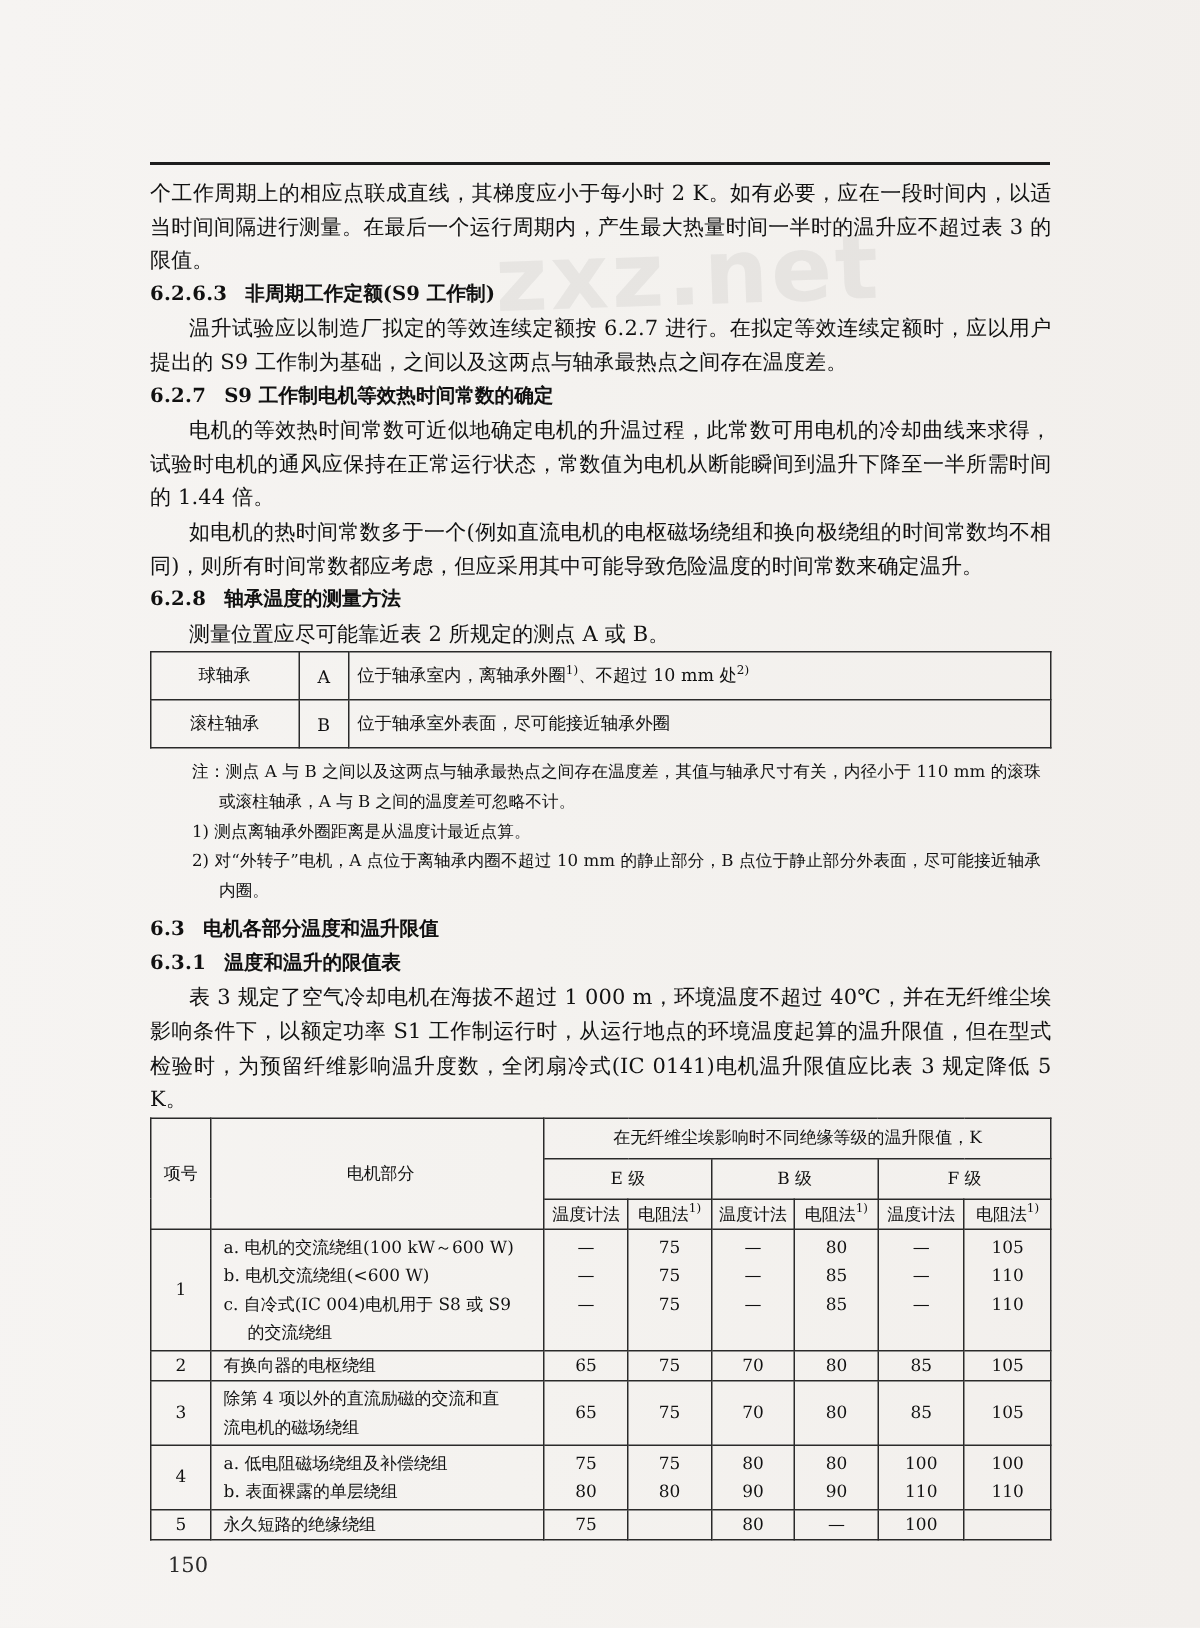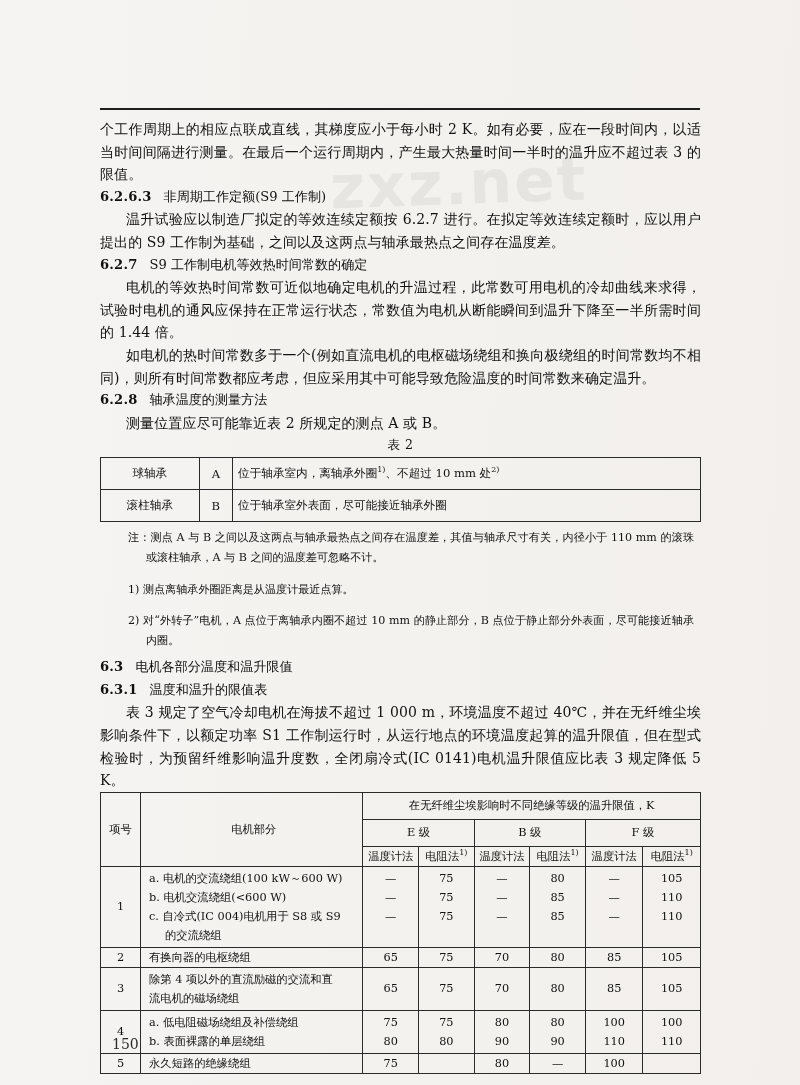--- a/index.html
+++ b/index.html
@@ -57,21 +57,21 @@
   }
   p.indent{text-indent:26px;}
   .clause{
     margin:0;
     font-family:"DejaVu Serif","Liberation Serif",serif;
     font-size:13.1px;
     line-height:22.6px;
     font-weight:bold;
   }
   .clause .num{font-weight:bold;letter-spacing:.2px;}
-  .clause .ttl{margin-left:12px;font-weight:normal;}
+  .clause .ttl{margin-left:12px;font-weight:bold;}
   sup.fn{font-size:8px;vertical-align:super;line-height:0;}
 
   
   .tbl-cap{
     text-align:center;
     font-family:"DejaVu Serif","Liberation Serif",serif;
     font-size:12.6px;
     margin:3px 0 3px 0;
     letter-spacing:.5px;
   }
@@ -107,21 +107,21 @@
     margin-top:6px;
     margin-left:28px;
     width:566px;
   }
   .notes .nline{
     display:block;
     text-align:justify;
     text-justify:inter-ideograph;
   }
   .notes .hang{padding-left:18px;text-indent:-18px;}
-  .notes .hang2{padding-left:18px;text-indent:-18px;margin-top:12px;}
+  .notes .hang2{padding-left:18px;text-indent:-18px;}
 
   
   #table3{font-size:11.3px;}
   #table3 td{padding:2px 4px;}
   #table3 .no{width:38px;text-align:center;}
   #table3 .part{width:215px;text-align:left;padding-left:8px;}
   #table3 .val{width:58px;text-align:center;}
   #table3 .grp{text-align:center;height:22px;}
   #table3 .spanhdr{text-align:center;height:22px;}
   #table3 .cellmulti{line-height:19px;margin-top:28px;}
@@ -171,21 +171,20 @@
       <span class="num">6.2.7</span><span class="ttl">S9 工作制电机等效热时间常数的确定</span>
     </div>
     <p class="para indent">电机的等效热时间常数可近似地确定电机的升温过程，此常数可用电机的冷却曲线来求得，试验时电机的通风应保持在正常运行状态，常数值为电机从断能瞬间到温升下降至一半所需时间的 1.44 倍。</p>
     <p class="para indent">如电机的热时间常数多于一个(例如直流电机的电枢磁场绕组和换向极绕组的时间常数均不相同)，则所有时间常数都应考虑，但应采用其中可能导致危险温度的时间常数来确定温升。</p>
 
     <div class="clause">
       <span class="num">6.2.8</span><span class="ttl">轴承温度的测量方法</span>
     </div>
     <p class="para indent">测量位置应尽可能靠近表 2 所规定的测点 A 或 B。</p>
 
-    <div class="tbl-cap">表 2</div>
 
     <table class="std" id="table2">
       <tbody>
         <tr>
           <td class="ctr">球轴承</td>
           <td class="ctr">A</td>
           <td class="lft"><span>位于轴承室内，离轴承外圈</span><sup class="fn">1)</sup><span>、不超过 10 mm 处</span><sup class="fn">2)</sup></td>
         </tr>
         <tr>
           <td class="ctr">滚柱轴承</td>

